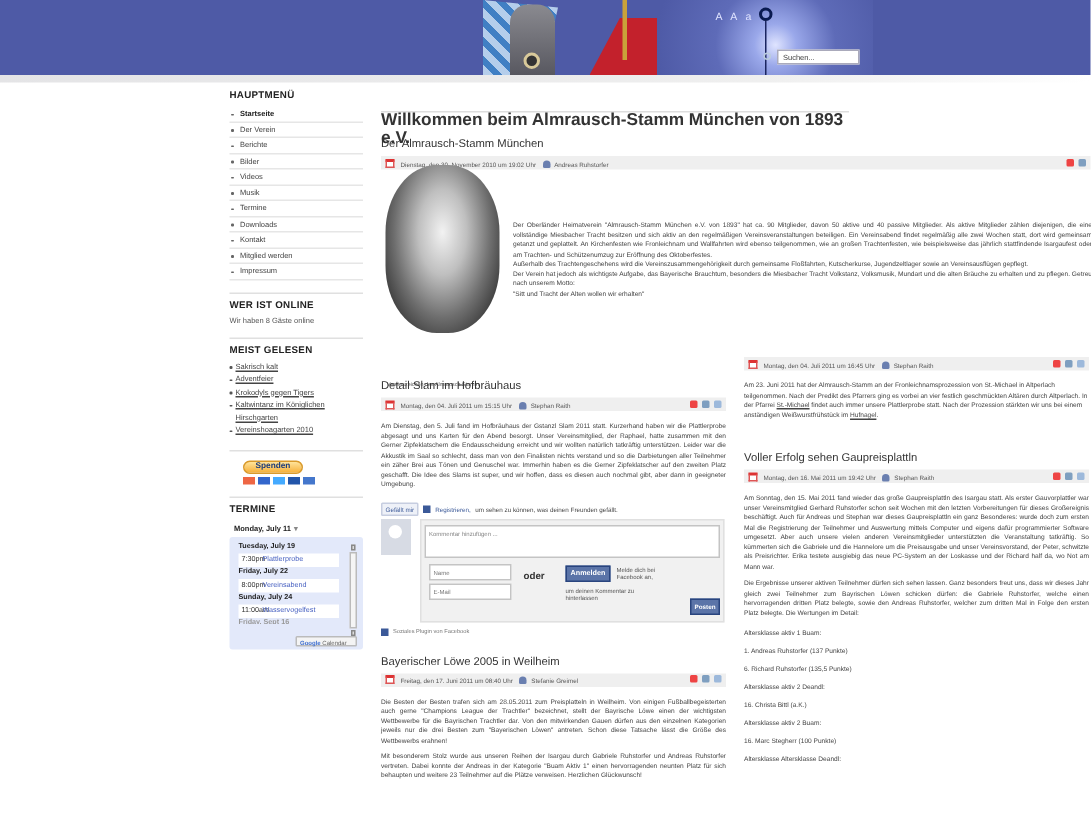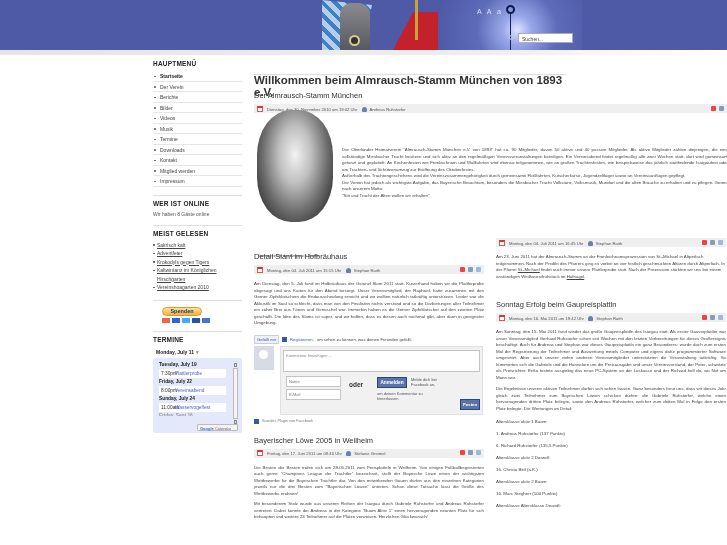--- a/index.html
+++ b/index.html
@@ -247,21 +247,21 @@
     <span class="user-ic"></span>
     <span>Stephan Raith</span>
     <div class="tools">
         <span class="ic-pdf"></span>
         <span class="ic-print"></span>
         <span class="ic-mail"></span>
       </div>
   </div>
   <div class="p" style="margin-top:7px;text-align:left"><span>Am 23. Juni 2011 hat der Almrausch-Stamm an der Fronleichnamsprozession von St.-Michael in Altperlach teilgenommen. Nach der Predikt des Pfarrers ging es vorbei an vier festlich geschmückten Altären durch Altperlach. In der Pfarrei </span><u>St.-Michael</u><span> findet auch immer unsere Plattlerprobe statt. Nach der Prozession stärkten wir uns bei einem anständigen Weißwurstfrühstück im </span><u>Hufnagel</u><span>.</span></div>
 
-  <div class="art-title" style="margin-top:20px">Sonntag Erfolg beim Gaupreisplattln</div>
+  <div class="art-title" style="margin-top:20px">Voller Erfolg sehen Gaupreisplattln</div>
   <div class="meta">
     <span class="cal-ic"></span>
     <span>Montag, den 16. Mai 2011 um 19:42 Uhr</span>
     <span class="user-ic"></span>
     <span>Stephan Raith</span>
     <div class="tools">
         <span class="ic-pdf"></span>
         <span class="ic-print"></span>
         <span class="ic-mail"></span>
       </div>

